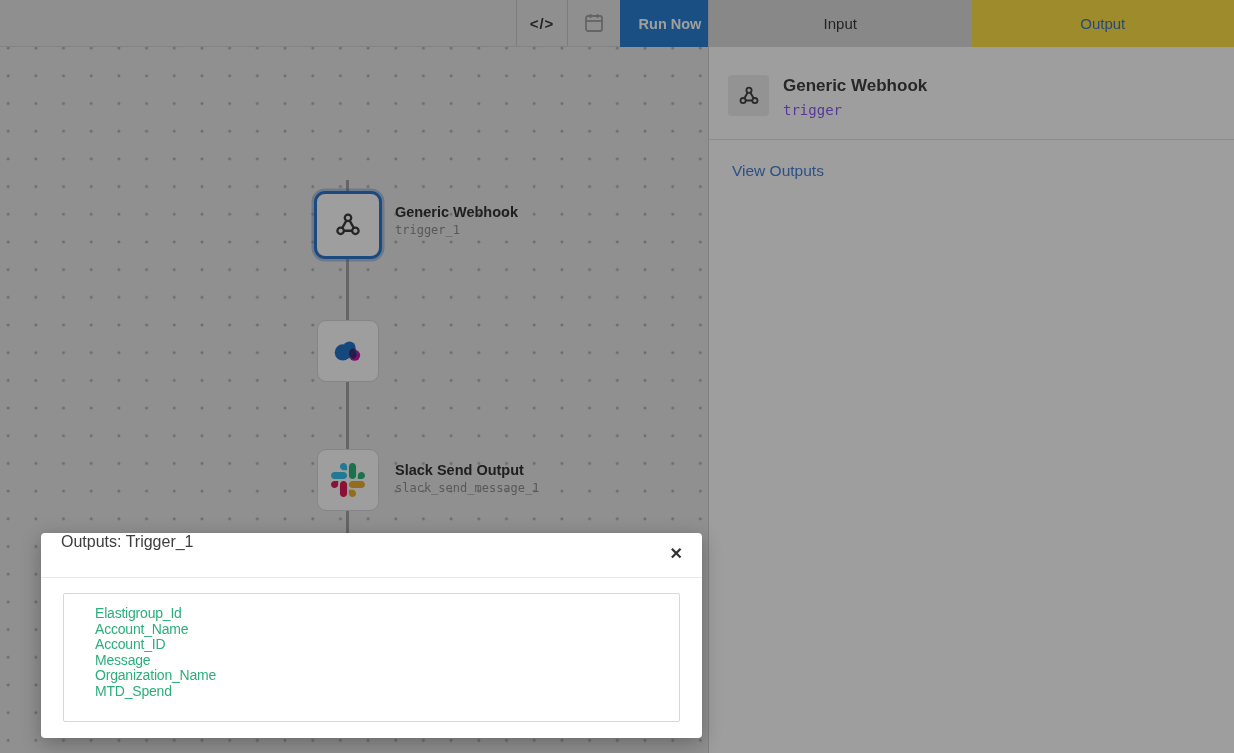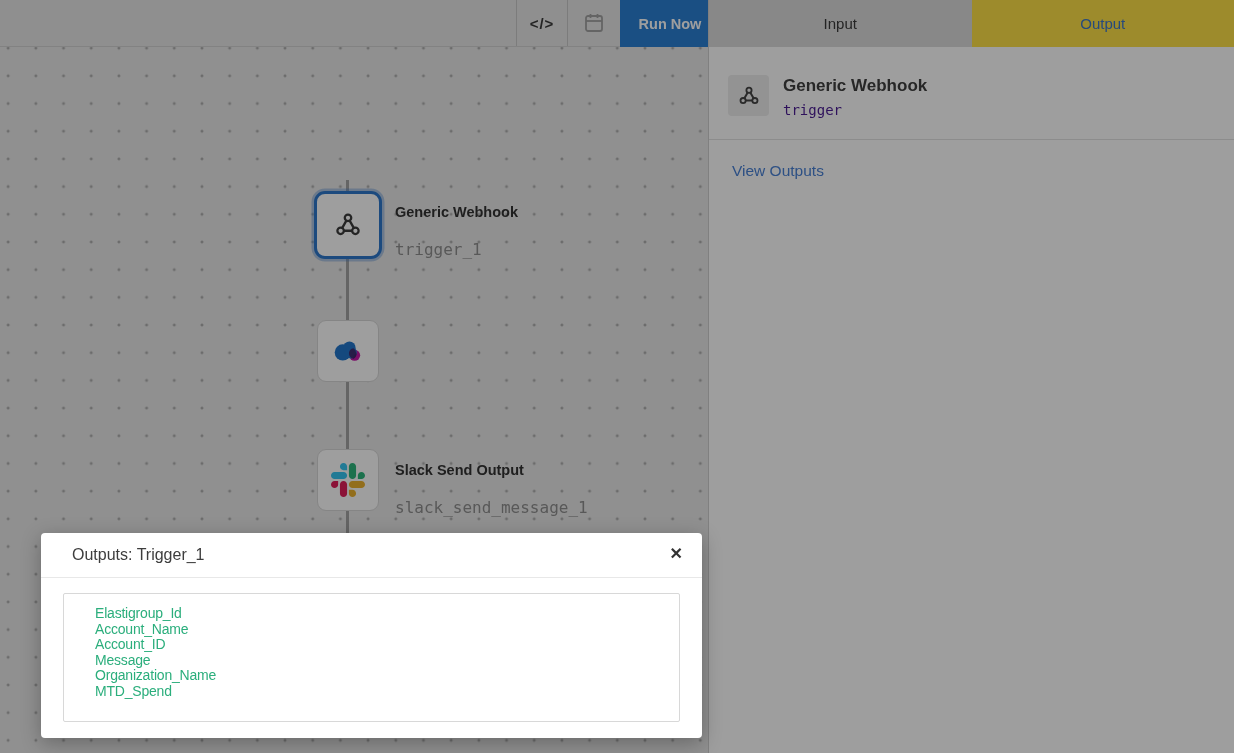--- a/index.html
+++ b/index.html
@@ -30,49 +30,49 @@
     height:430px; background:#a4a4a4; }
 
   .node { position:absolute; left:317px; width:62px; height:62px;
     background:#ffffff; border:1px solid #d7d7d7; border-radius:9px;
     display:flex; align-items:center; justify-content:center; cursor:pointer; }
   .node.selected { left:314px; width:68px; height:68px;
     border:3px solid #2e78cc; border-radius:11px;
     box-shadow:0 0 0 2.5px rgba(62,130,208,0.35); }
   .node-label { position:absolute; left:395px; width:280px; }
   .node-title { font-size:14.5px; font-weight:bold; color:#333333; }
-  .node-sub { margin-top:20px; font-family:"DejaVu Sans Mono", monospace;
-    font-size:16px; color:#8f8f8f; }
+  .node-sub { margin-top:3px; font-family:"DejaVu Sans Mono", monospace;
+    font-size:12px; color:#8f8f8f; }
 
   
   .panel { position:absolute; left:708px; top:0; width:526px; height:753px;
     background:#ffffff; border-left:1px solid #cfcfcf; z-index:2; }
   .tabbar { display:flex; height:47px;justify-content:space-between; }
   .tab { flex:1; display:flex; align-items:center; justify-content:center;
     font-size:15px; cursor:pointer; }
   .tab-input { background:#dcdcdc; color:#3a3a3a; }
   .tab-output { background:#fde047; color:#3e78c9; }
   .panel-head { position:absolute; left:19px; top:75px; display:flex; gap:14px; }
   .panel-icon-box { width:41px; height:41px; background:#ededed; border-radius:4px;
     display:flex; align-items:center; justify-content:center; }
   .panel-title { font-size:17px; font-weight:bold; color:#3f3f3f; padding-top:1px; }
   .panel-sub { margin-top:6px; font-family:"DejaVu Sans Mono", monospace;
-    font-size:14px; color:#4c1d95; }
+    font-size:14px; color:#8b5cf6; }
   .panel-divider { position:absolute; left:0; top:139px; width:100%; height:1px;
     background:#e2e2e2; }
   .view-outputs { position:absolute; left:23px; top:162px; font-size:15.5px;
     color:#4a82d6; cursor:pointer; }
 
   
   .overlay { position:absolute; inset:0; background:rgba(0,0,0,0.38); z-index:50; }
   .modal { position:absolute; left:41px; top:533px; width:661px; height:205px;
     background:#ffffff; border-radius:4px; z-index:100;
     box-shadow:0 5px 20px rgba(0,0,0,0.28); }
   .modal-header { position:relative; height:45px; border-bottom:1px solid #e8e8e8;
-    display:flex; align-items:center; padding:0 31px; }
+    display:flex; align-items:flex-start; padding:0 20px; }
   .modal-title { font-size:16px; color:#3d3d3d; }
   .modal-close { position:absolute; right:19px; top:11px; font-size:16px;
     font-weight:bold; color:#333333; cursor:pointer; line-height:20px; }
   .output-box { position:absolute; left:22px; top:60px; width:617px; height:129px;
     border:1px solid #d8d8d8; border-radius:2px; background:#ffffff;
     padding:12px 0 0 31px; overflow:hidden; }
   .output-item { font-size:14px; line-height:15.6px; letter-spacing:-0.2px;
     color:#2bae7c; cursor:pointer; width:max-content; }
 
   svg { display:block; }

